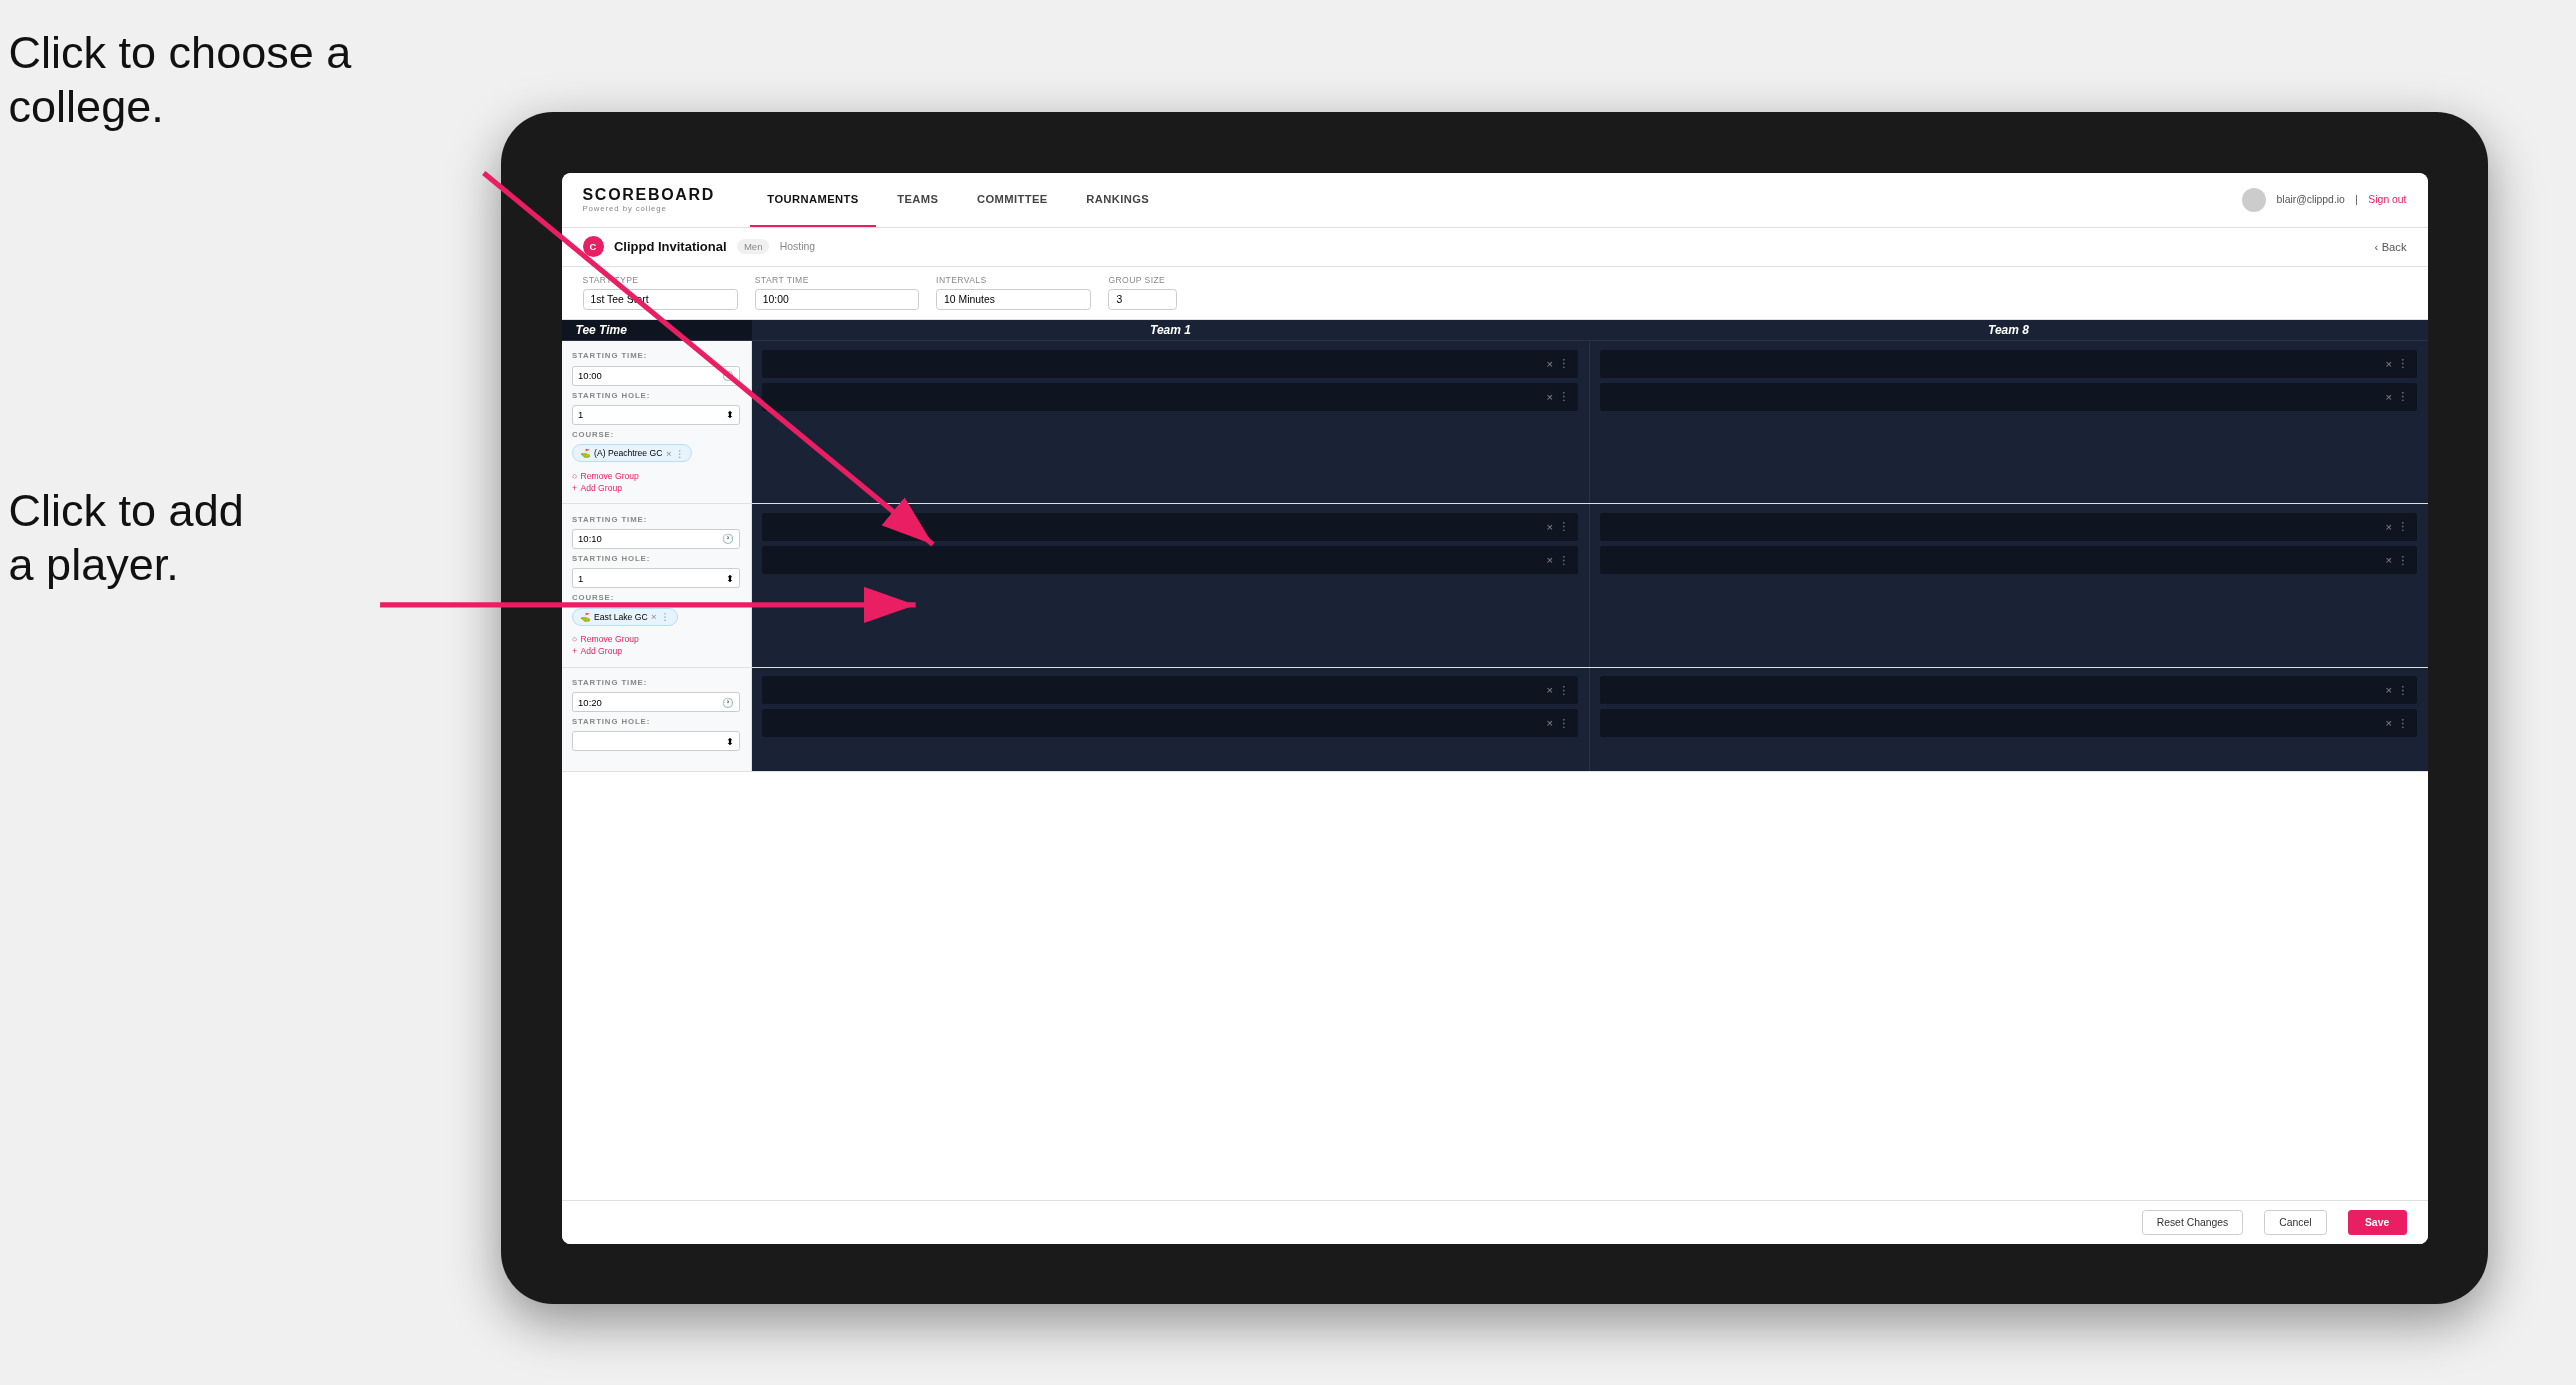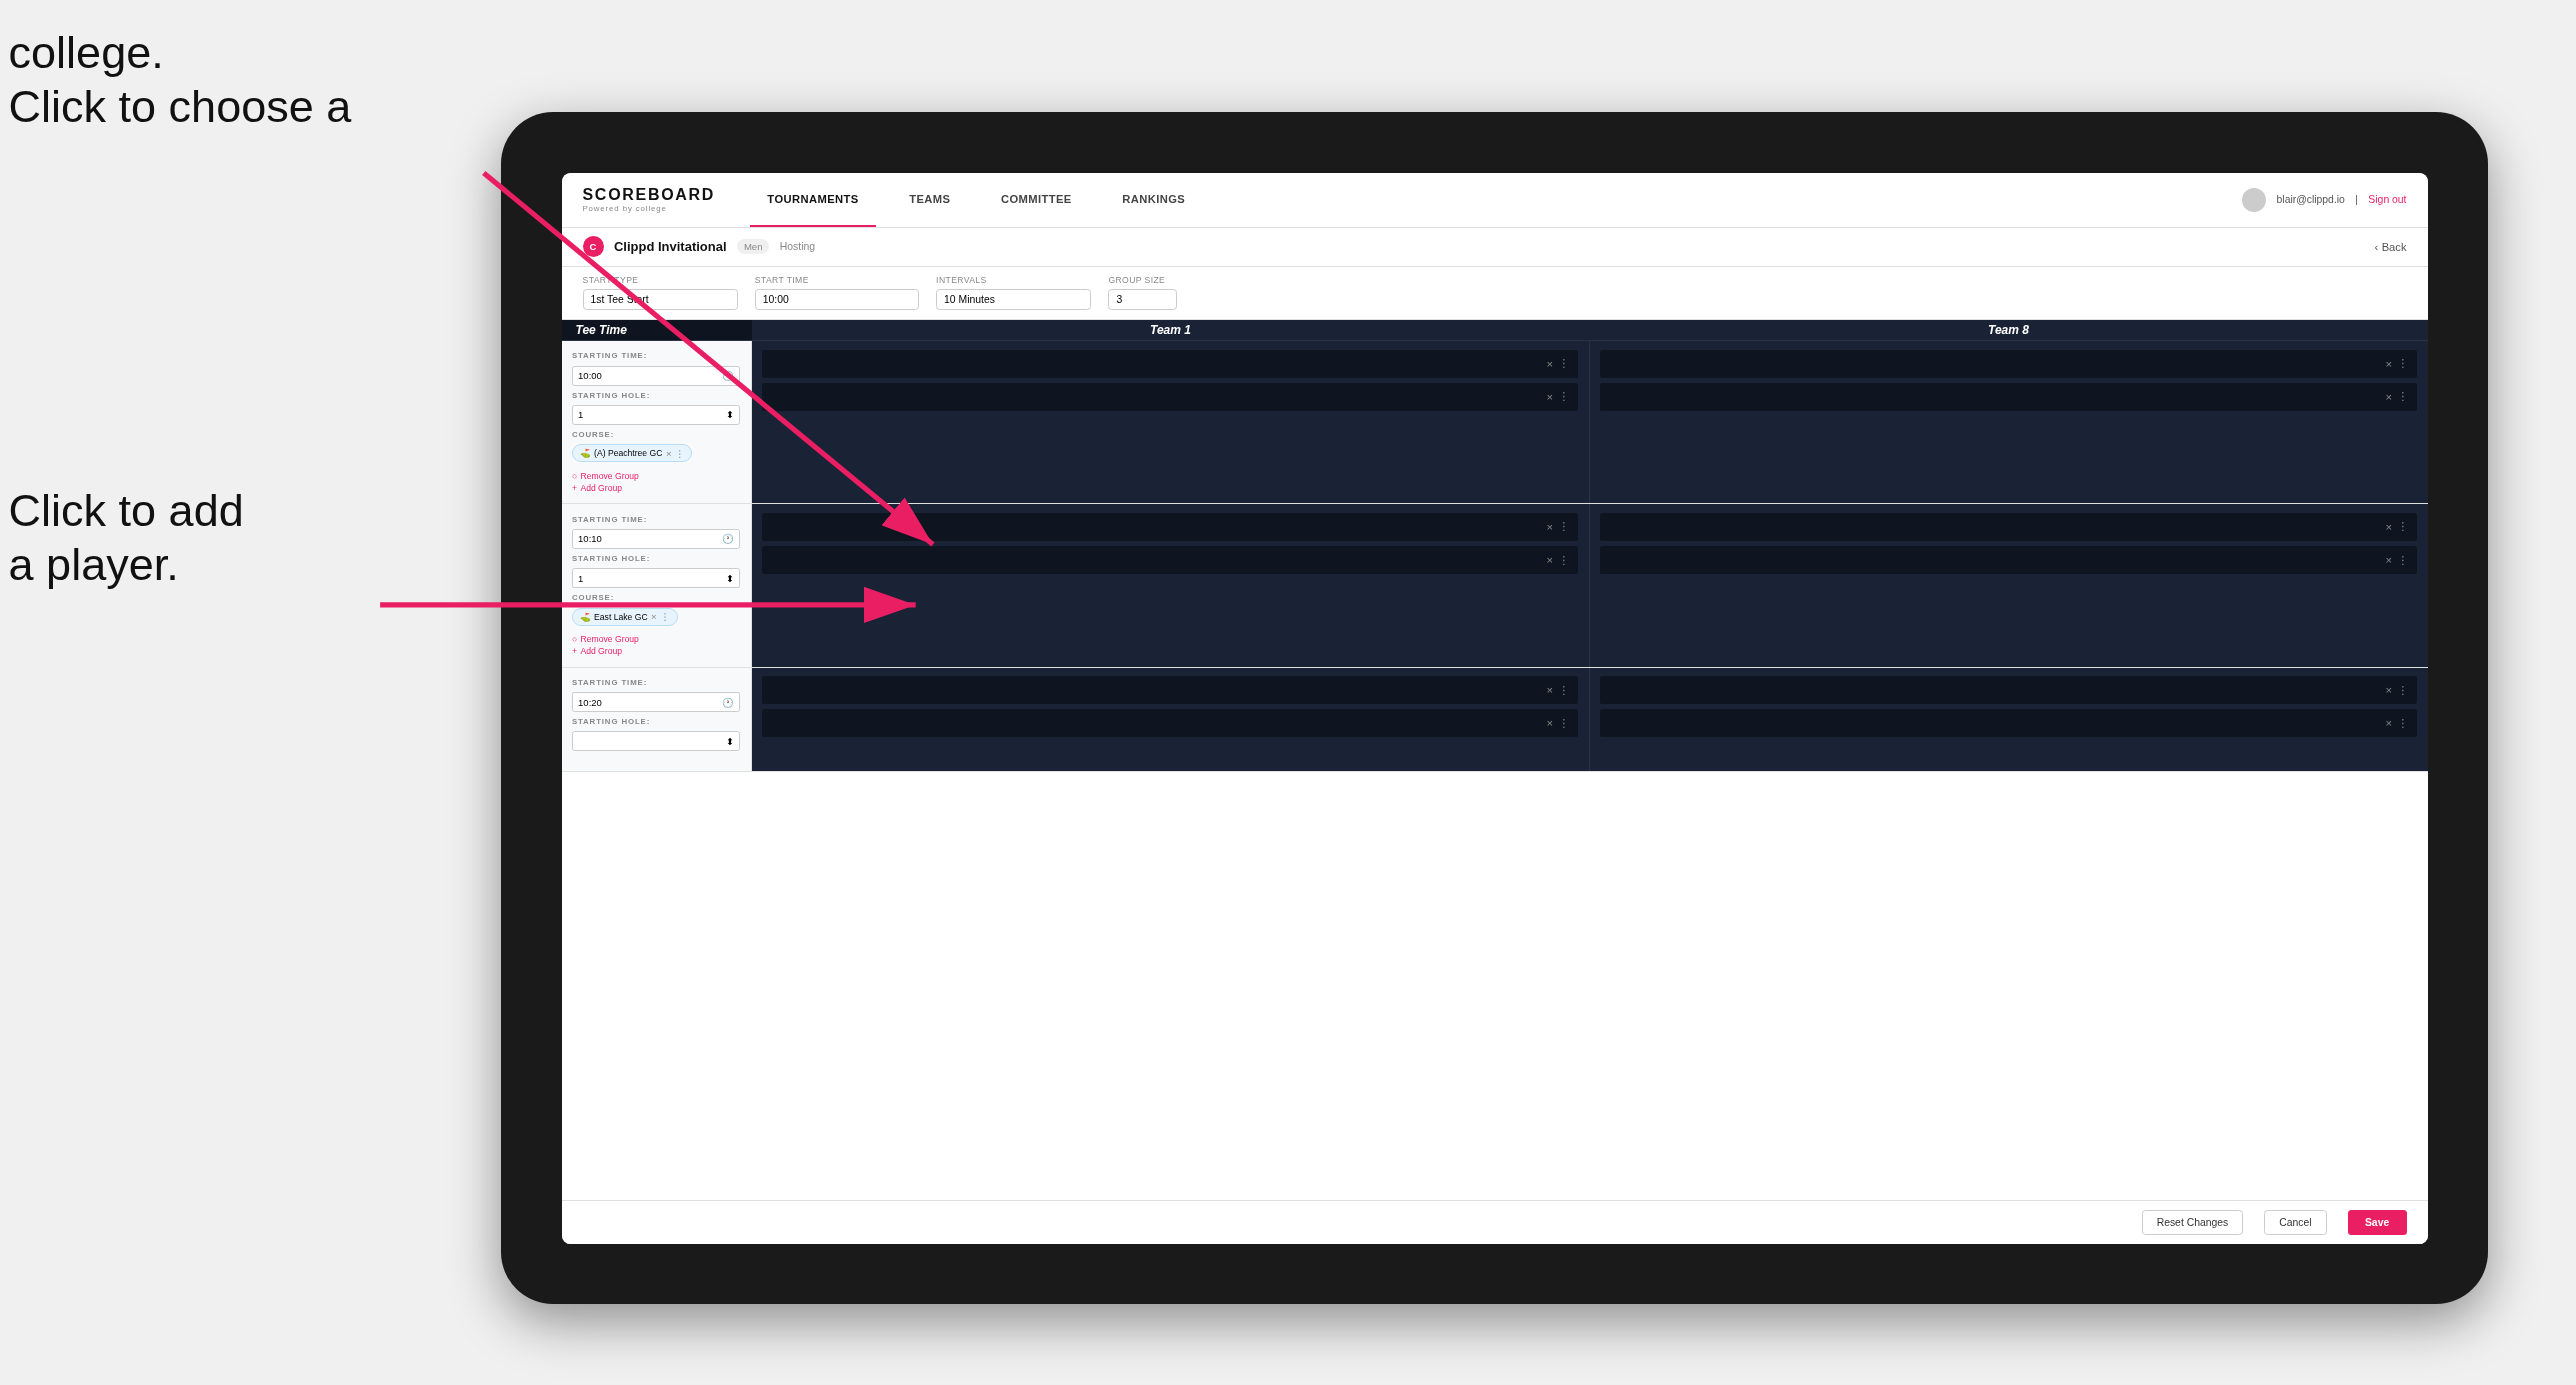--- a/index.html
+++ b/index.html
@@ -80,21 +80,21 @@
       color: #111;
     }
     .brand-sub {
       font-size: 7.8px;
       color: #888;
       letter-spacing: 0.9px;
     }
 
     .nav-links {
       display: flex;
-      gap: 16px;
+      gap: 4px;
       flex: 1;
       text-align: center;
     }
     .nav-link {
       padding: 0 17.3px;
       height: 55px;
       display: flex;
       align-items: center;
       font-size: 11.2px;
       font-weight: 600;
@@ -646,22 +646,22 @@
         <button class="btn-cancel">Cancel</button>
         <button class="btn-save">Save</button>
       </div>
 
     </div>
 
   </div>
 </div>
 
 <div class="annotation annotation-1">
+  <div>Click to choose a</div>
   <div>college.</div>
-  <div>Click to choose a</div>
 </div>
 <div class="annotation annotation-2">
   <div>Click to add</div>
   <div>a player.</div>
 </div>
 
 <svg class="arrows-overlay" viewBox="0 0 2982 1604">
 
   <defs>
     <marker id="arrowhead1" markerWidth="10" markerHeight="7" refX="10" refY="3.5" orient="auto">

